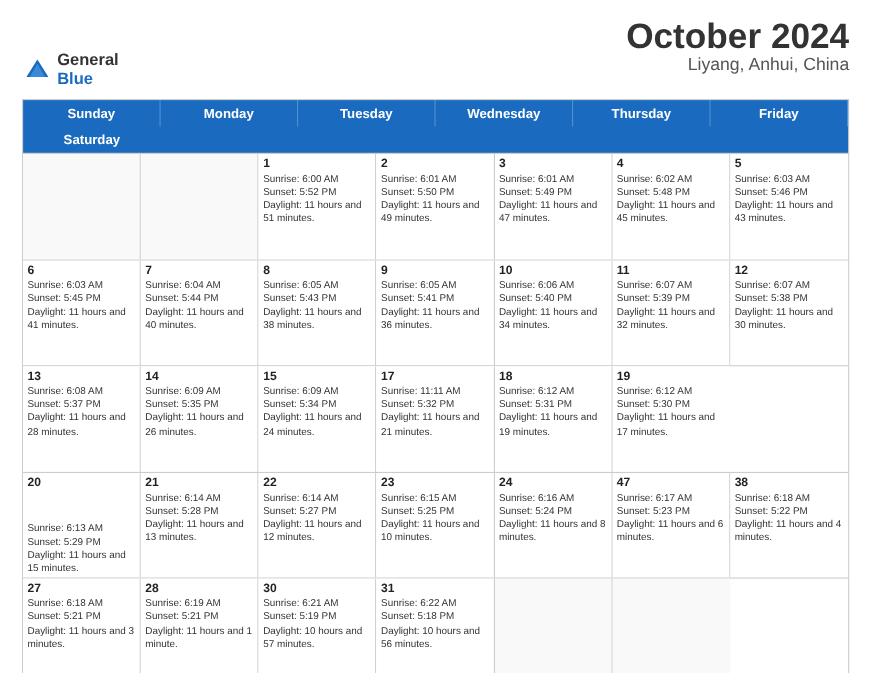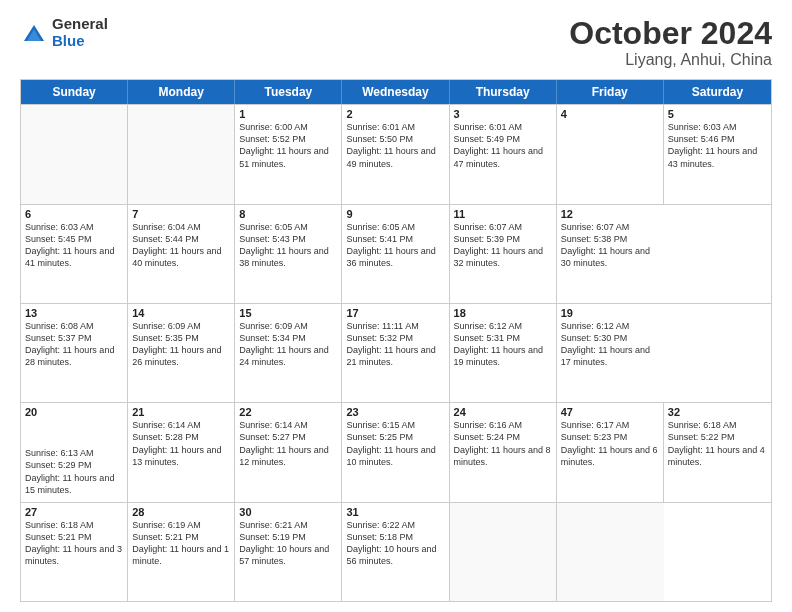--- a/index.html
+++ b/index.html
@@ -19,22 +19,23 @@
       flex-direction: column;
     }
     .top-section {
       display: flex;
       justify-content: space-between;
       align-items: flex-start;
       margin-bottom: 10px;
     }
     .logo {
       display: flex;
-      align-items: flex-end;
+      align-items: center;
       gap: 4px;
+      margin-top: 31px;
     }
     .logo-text {
       display: flex;
       flex-direction: column;
       line-height: 1.1;
     }
     .logo-general {
       font-size: 15px;
       font-weight: bold;
       color: #333;
@@ -62,21 +63,21 @@
       color: #555;
     }
     .calendar {
       flex: 1;
       display: flex;
       flex-direction: column;
       border: 1px solid #ccc;
     }
     .cal-header {
       display: grid;
-      grid-template-columns: repeat(7, 1fr);
+      grid-template-columns: repeat(6, 1fr);
       background: #1a6bbf;
     }
     .cal-header-cell {
       color: #fff;
       font-size: 12px;
       font-weight: bold;
       padding: 5px 4px;
       text-align: center;
       border-right: 1px solid #5090d0;
     }
@@ -163,20 +164,23 @@
 Daylight: 11 hours and 49 minutes.</div>
           </div>
           <div class="cal-cell">
             <span class="day-num">3</span>
             <div class="cell-text" style="white-space: pre-line;">Sunrise: 6:01 AM
 Sunset: 5:49 PM
 Daylight: 11 hours and 47 minutes.</div>
           </div>
           <div class="cal-cell">
             <span class="day-num">4</span>
+            <div class="cell-text" style="white-space: pre-line;">Sunrise: 6:02 AM
+Sunset: 5:48 PM
+Daylight: 11 hours and 45 minutes.</div>
           </div>
           <div class="cal-cell">
             <span class="day-num">5</span>
             <div class="cell-text" style="white-space: pre-line;">Sunrise: 6:03 AM
 Sunset: 5:46 PM
 Daylight: 11 hours and 43 minutes.</div>
           </div>
         </div>
         <div class="cal-row">
           <div class="cal-cell">
@@ -197,20 +201,26 @@
 Sunset: 5:43 PM
 Daylight: 11 hours and 38 minutes.</div>
           </div>
           <div class="cal-cell">
             <span class="day-num">9</span>
             <div class="cell-text" style="white-space: pre-line;">Sunrise: 6:05 AM
 Sunset: 5:41 PM
 Daylight: 11 hours and 36 minutes.</div>
           </div>
           <div class="cal-cell">
+            <span class="day-num">10</span>
+            <div class="cell-text" style="white-space: pre-line;">Sunrise: 6:06 AM
+Sunset: 5:40 PM
+Daylight: 11 hours and 34 minutes.</div>
+          </div>
+          <div class="cal-cell">
             <span class="day-num">11</span>
             <div class="cell-text" style="white-space: pre-line;">Sunrise: 6:07 AM
 Sunset: 5:39 PM
 Daylight: 11 hours and 32 minutes.</div>
           </div>
           <div class="cal-cell">
             <span class="day-num">12</span>
             <div class="cell-text" style="white-space: pre-line;">Sunrise: 6:07 AM
 Sunset: 5:38 PM
 Daylight: 11 hours and 30 minutes.</div>
@@ -285,21 +295,21 @@
 Sunset: 5:24 PM
 Daylight: 11 hours and 8 minutes.</div>
           </div>
           <div class="cal-cell">
             <span class="day-num">47</span>
             <div class="cell-text" style="white-space: pre-line;">Sunrise: 6:17 AM
 Sunset: 5:23 PM
 Daylight: 11 hours and 6 minutes.</div>
           </div>
           <div class="cal-cell">
-            <span class="day-num">32</span>
+            <span class="day-num">38</span>
             <div class="cell-text" style="white-space: pre-line;">Sunrise: 6:18 AM
 Sunset: 5:22 PM
 Daylight: 11 hours and 4 minutes.</div>
           </div>
         </div>
         <div class="cal-row">
           <div class="cal-cell">
             <span class="day-num">27</span>
             <div class="cell-text" style="white-space: pre-line;">Sunrise: 6:18 AM
 Sunset: 5:21 PM

